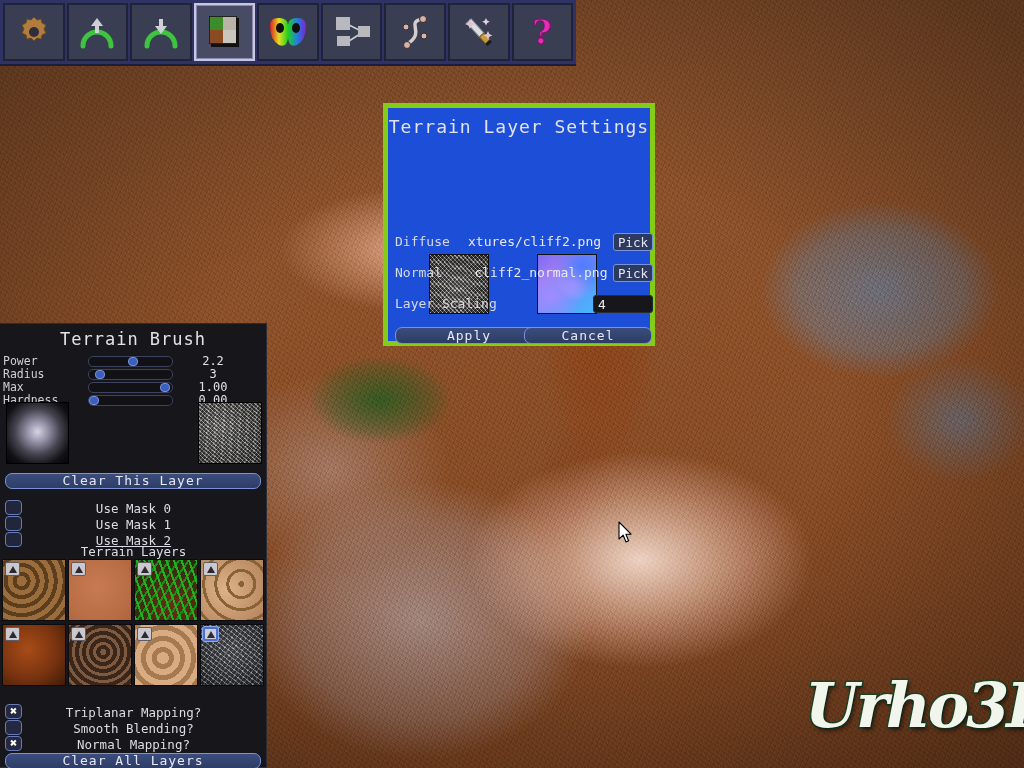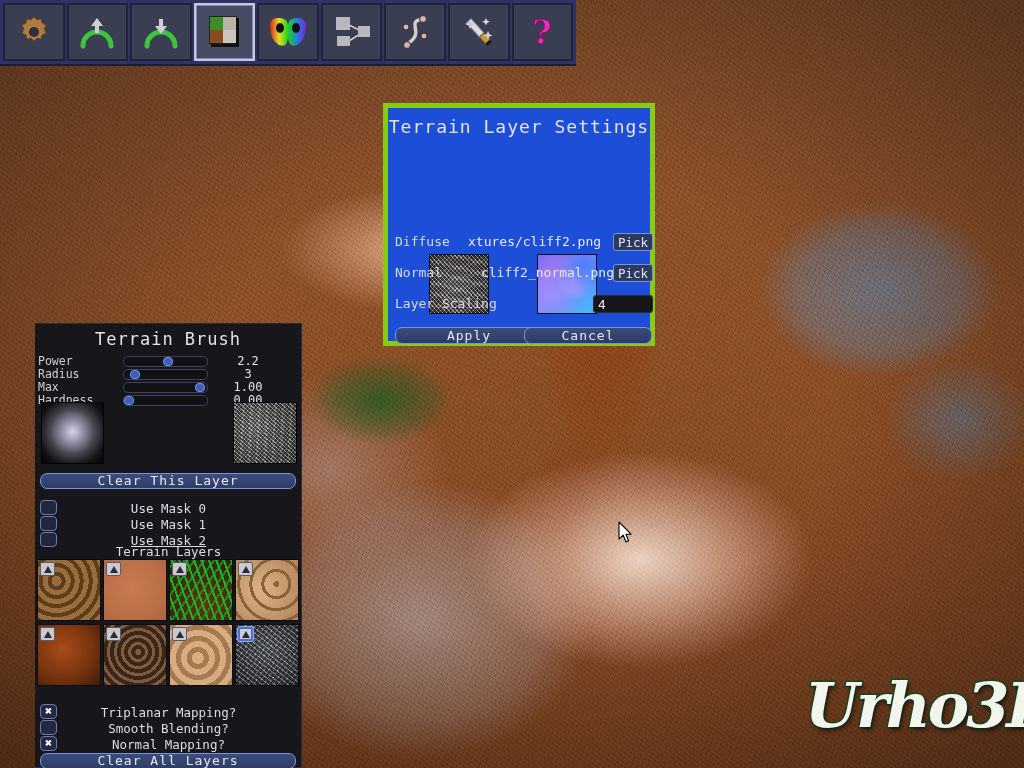--- a/index.html
+++ b/index.html
@@ -78,21 +78,21 @@
   }
   .panel-title{
     text-align:center; font-size:17px; color:#e2e2ea;
     letter-spacing:1px; padding:5px 0 4px;
   }
 
   
   #brush-panel{
     left:0; top:323px; width:267px; height:445px;
     background:#17171b;
-    border:1px solid #2c2c36; border-left:none;margin-left:35px;
+    border:1px solid #2c2c36; border-left:none;
   }
   .slider-row{
     display:flex; align-items:center; height:13px; padding:0 3px; margin-bottom:0px;
   }
   .slider-label{ width:85px; font-size:11.5px; color:#cfcfd8; line-height:13px; }
   .slider-track{
     position:relative; width:85px; height:11px;
     background:#111116; border:1px solid #3c4260; border-radius:5px;
   }
   .slider-knob{
@@ -473,21 +473,21 @@
        linear-gradient(140deg,#7b6cf5 0%, #a27cf0 30%, #5a9cfb 65%, #48b8ff 100%);"></div>
 
   <div class="row" style="top:123px;">
     <span class="lbl">Diffuse</span>
     <span class="val" style="left:80px;width:146px;text-align:left;">xtures/cliff2.png</span>
     <span class="pick-btn">Pick</span>
   </div>
 
   <div class="row" style="top:154px;">
     <span class="lbl">Normal</span>
-    <span class="val" style="left:80px;width:146px;text-align:right;">cliff2_normal.png</span>
+    <span class="val" style="left:80px;width:146px;text-align:center;">cliff2_normal.png</span>
     <span class="pick-btn">Pick</span>
   </div>
 
   <div class="row" style="top:185px;">
     <span class="lbl">Layer Scaling</span>
     <span class="num-field">
       <span>4</span>
     </span>
   </div>
 

